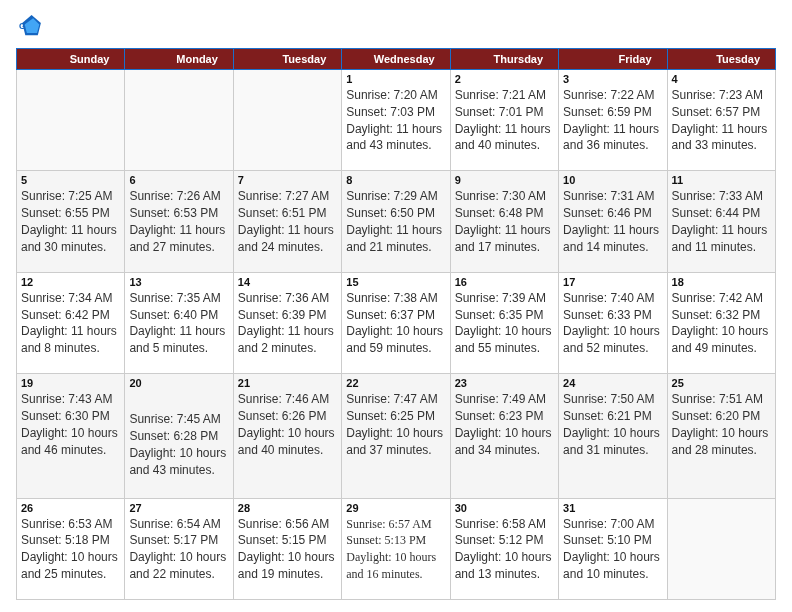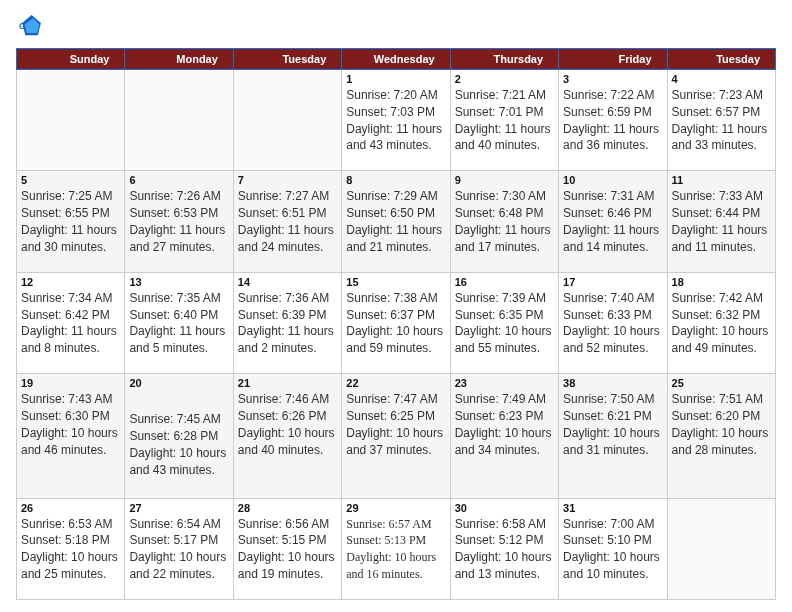--- a/index.html
+++ b/index.html
@@ -300,21 +300,21 @@
 and 37 minutes.</div>
           </td>
           <td>
             <div class="day-number">23</div>
             <div class="day-info" style="white-space: pre-line;">Sunrise: 7:49 AM
 Sunset: 6:23 PM
 Daylight: 10 hours
 and 34 minutes.</div>
           </td>
           <td>
-            <div class="day-number">38</div>
+            <div class="day-number">24</div>
             <div class="day-info" style="white-space: pre-line;">Sunrise: 7:50 AM
 Sunset: 6:21 PM
 Daylight: 10 hours
 and 31 minutes.</div>
           </td>
           <td>
             <div class="day-number">25</div>
             <div class="day-info" style="white-space: pre-line;">Sunrise: 7:51 AM
 Sunset: 6:20 PM
 Daylight: 10 hours

